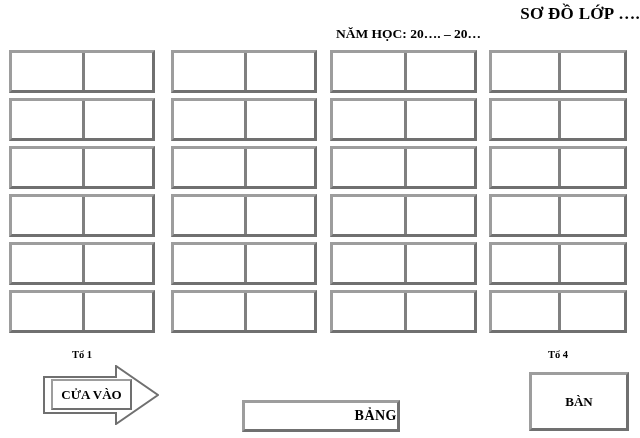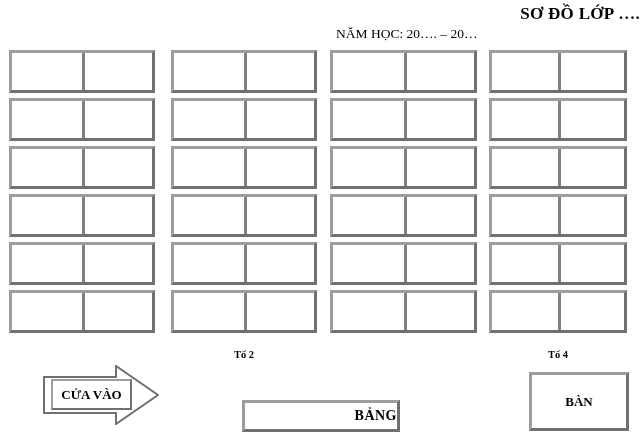--- a/index.html
+++ b/index.html
@@ -29,21 +29,21 @@
     font-weight: bold;
     letter-spacing: 0.3px;
     line-height: 20px;
     white-space: nowrap;
   }
   #school-year {
     position: absolute;
     left: 336px;
     top: 26px;
     font-size: 13.5px;
-    font-weight: normal;
+    font-weight: bold;
     line-height: 16px;
     white-space: nowrap;
   }
 
   
   #desk-grid {
     position: absolute;
     left: 0;
     top: 0;
     width: 640px;
@@ -194,20 +194,21 @@
       </div>
       <div class="desk">
         <div class="seat"></div>
         <div class="seat seat-right"></div>
       </div>
       <div class="desk">
         <div class="seat"></div>
         <div class="seat seat-right"></div>
       </div>
     </div>
+    <div class="group-label" style="left: 9px; width: 146px;">Tổ 1</div>
     <div class="desk-column" style="left: 171px; width: 146px;">
       <div class="desk">
         <div class="seat"></div>
         <div class="seat seat-right"></div>
       </div>
       <div class="desk">
         <div class="seat"></div>
         <div class="seat seat-right"></div>
       </div>
       <div class="desk">
@@ -220,21 +221,20 @@
       </div>
       <div class="desk">
         <div class="seat"></div>
         <div class="seat seat-right"></div>
       </div>
       <div class="desk">
         <div class="seat"></div>
         <div class="seat seat-right"></div>
       </div>
     </div>
-    <div class="group-label" style="left: 171px; width: 146px;">Tổ 2</div>
     <div class="desk-column" style="left: 330px; width: 147px;">
       <div class="desk">
         <div class="seat"></div>
         <div class="seat seat-right"></div>
       </div>
       <div class="desk">
         <div class="seat"></div>
         <div class="seat seat-right"></div>
       </div>
       <div class="desk">

